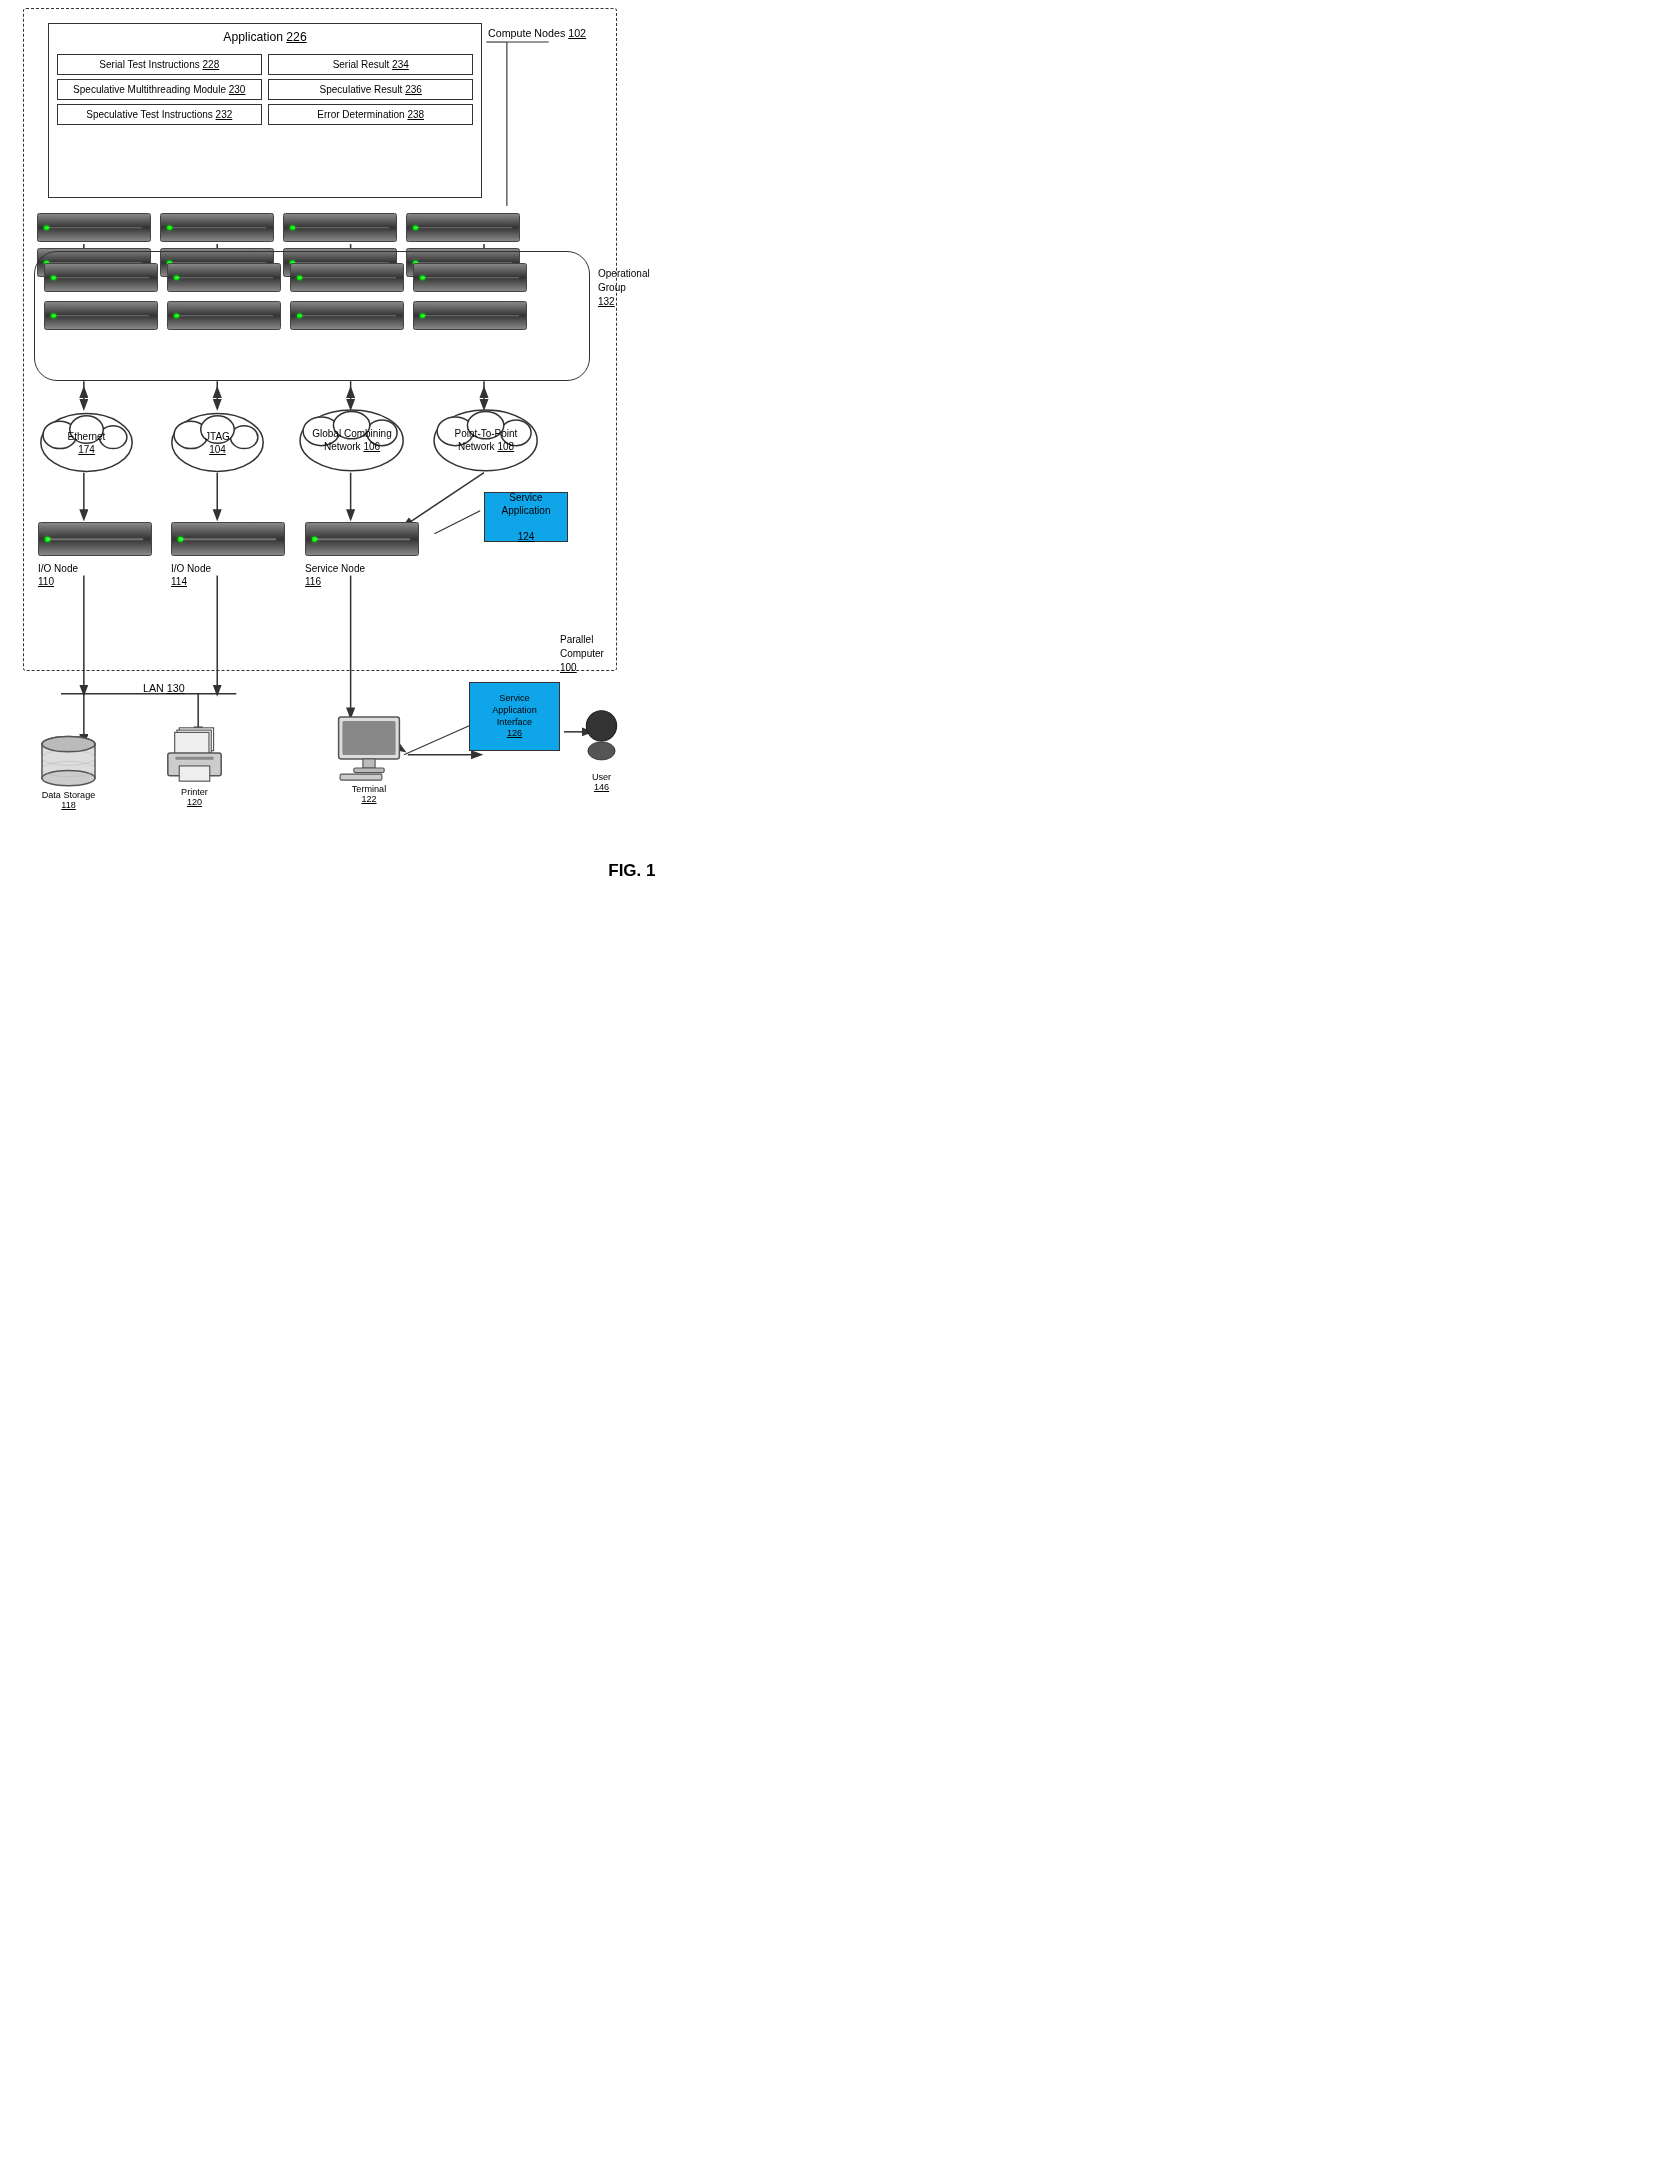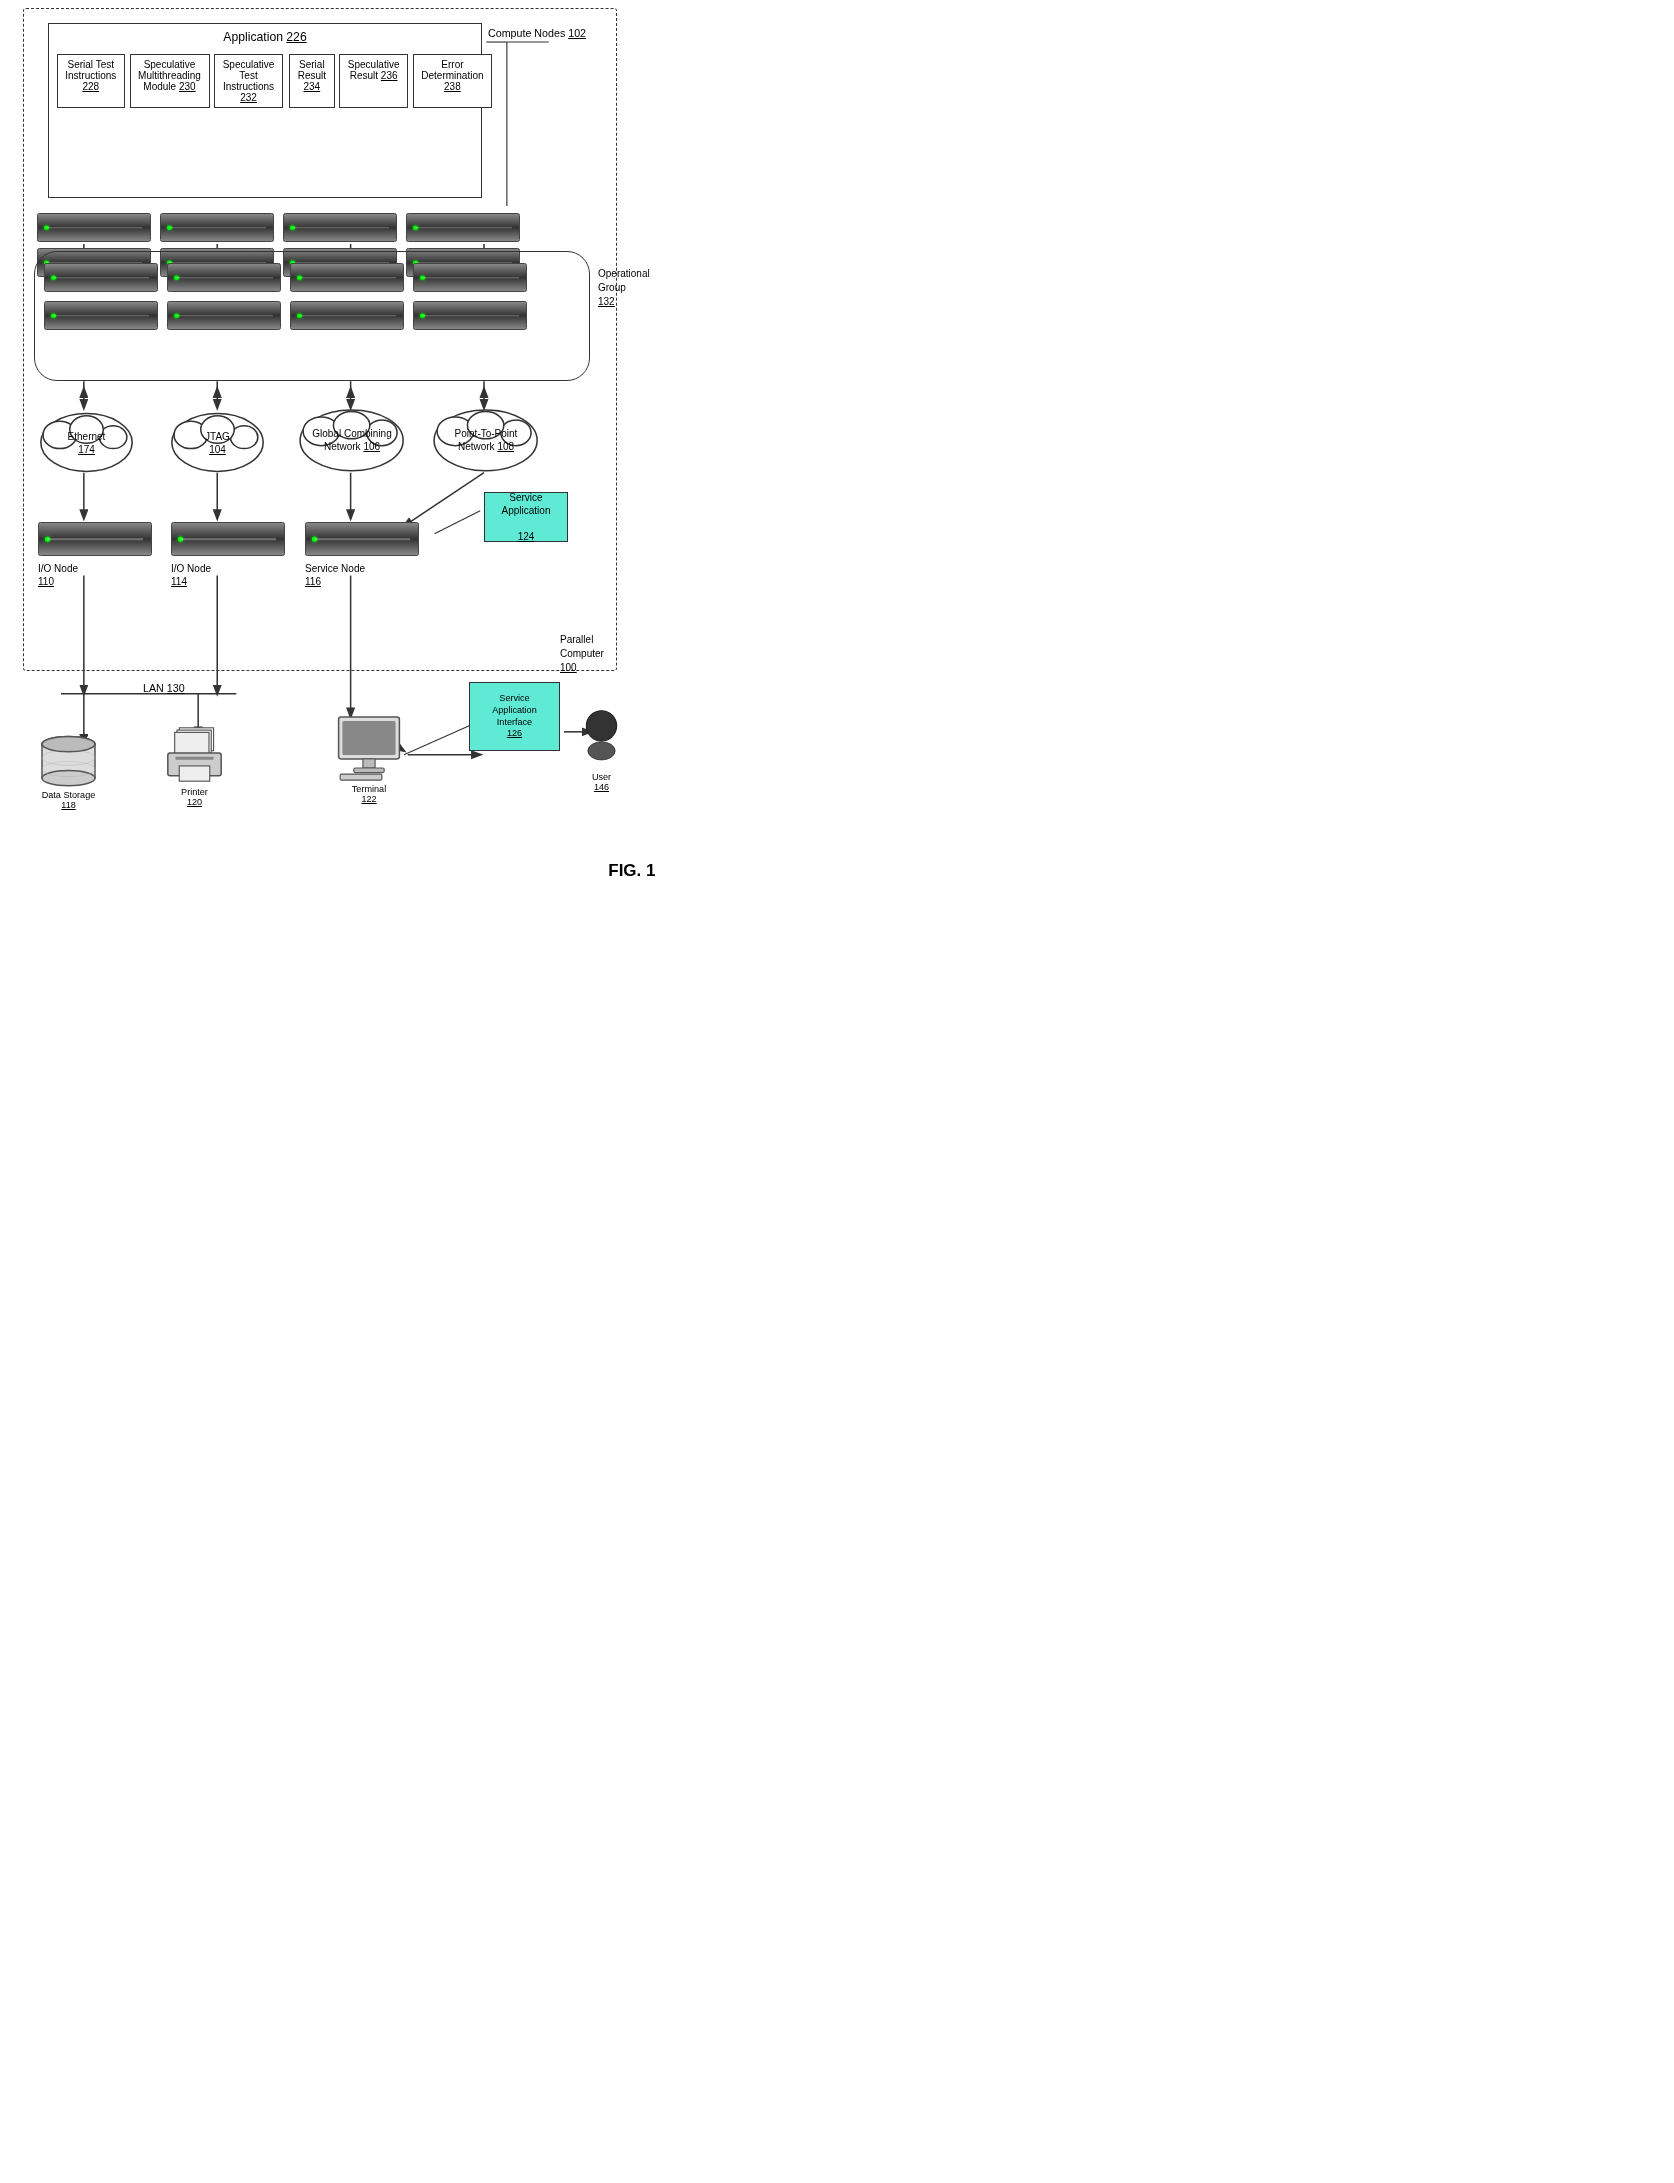--- a/index.html
+++ b/index.html
@@ -50,21 +50,21 @@
 
     .app-inner-boxes {
       display: flex;
       flex-direction: row;
       padding: 3.8px 7.6px;
       gap: 6.1px;
     }
 
     .app-left-col, .app-right-col {
       display: flex;
-      flex-direction: row;
+      flex-direction: column;
       gap: 4.6px;
       flex: 1;
     }
 
     .inner-box {
       border: 1.1px solid #333;
       padding: 3.8px 7.6px;
       font-size: 10px;
       text-align: center;
       background: #fff;
@@ -155,21 +155,21 @@
       z-index: 2;
       font-size: 10px;
       text-align: center;
       line-height: 1.3;
     }
 
     
     .service-app-box {
       position: absolute;
       border: 1.1px solid #333;
-      background: #5eead4;
+      background: #0ea5e9;
       text-align: center;
       font-size: 10px;
       line-height: 1.3;
       display: flex;
       flex-direction: column;
       align-items: center;
       justify-content: center;
       padding: 12px;
     }
 

